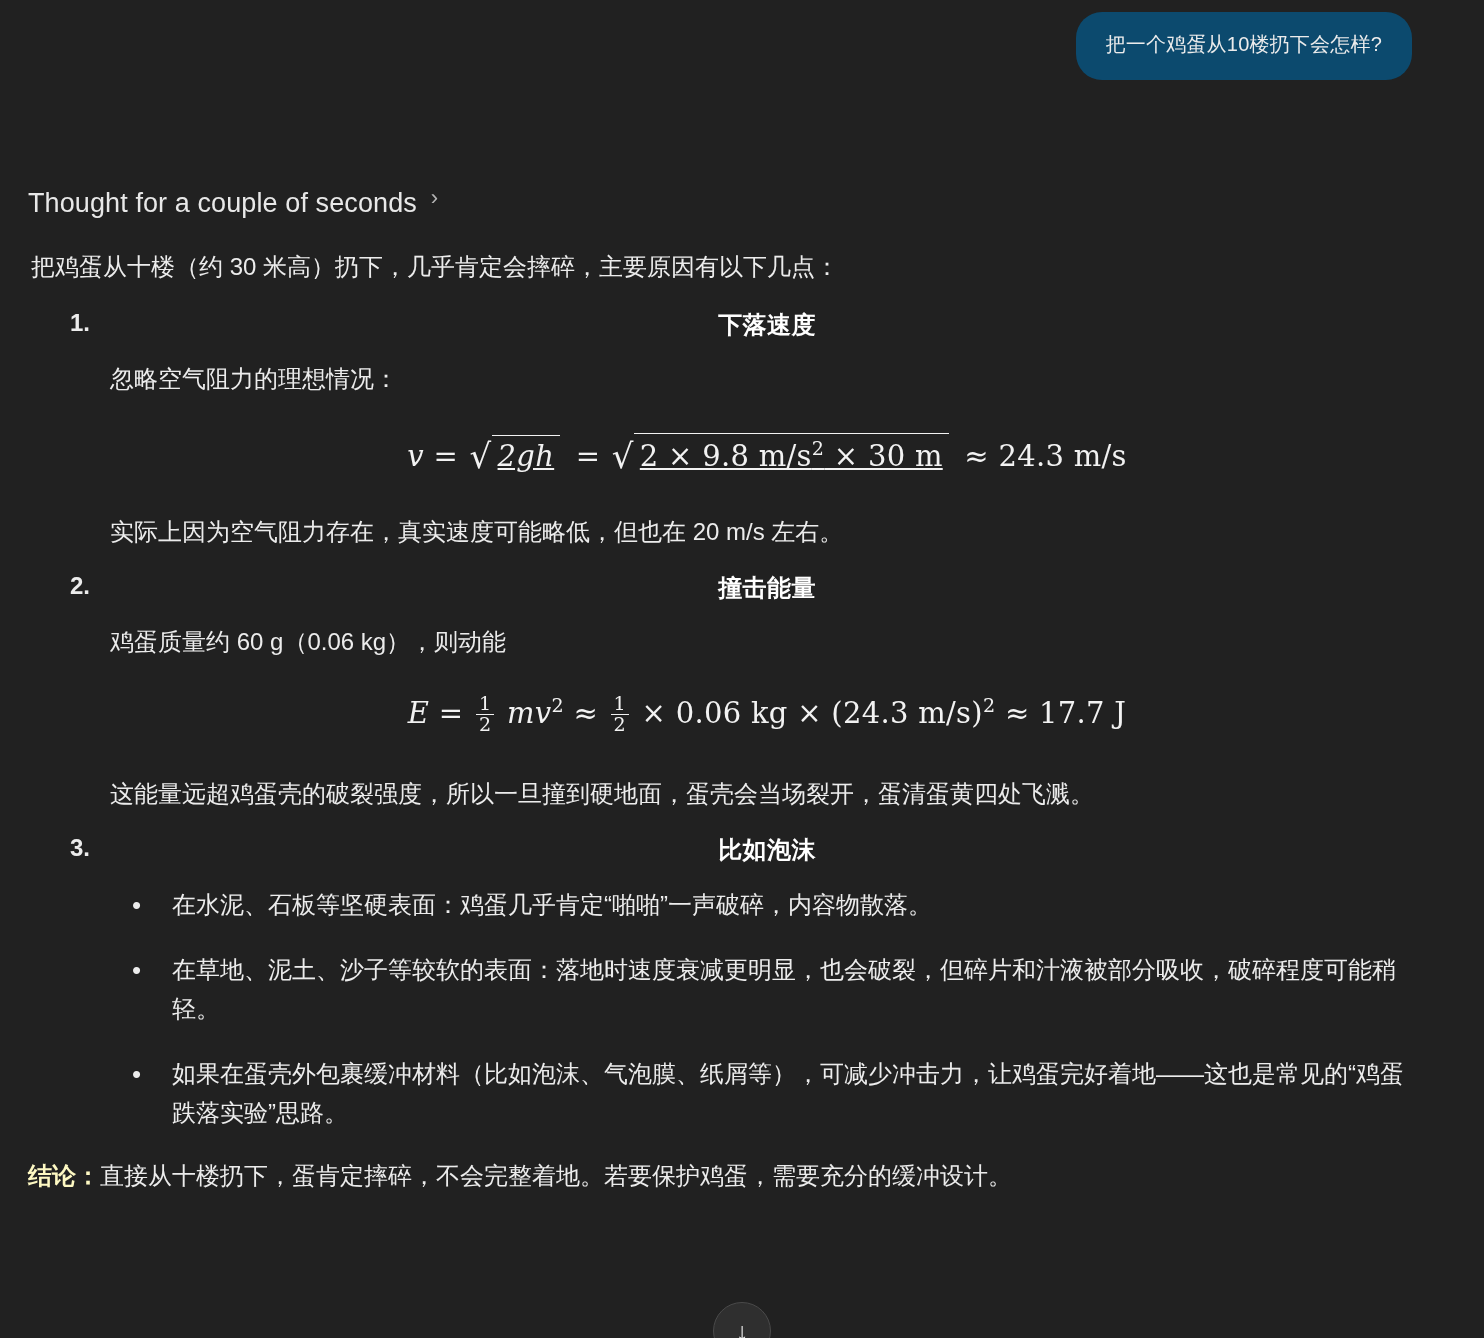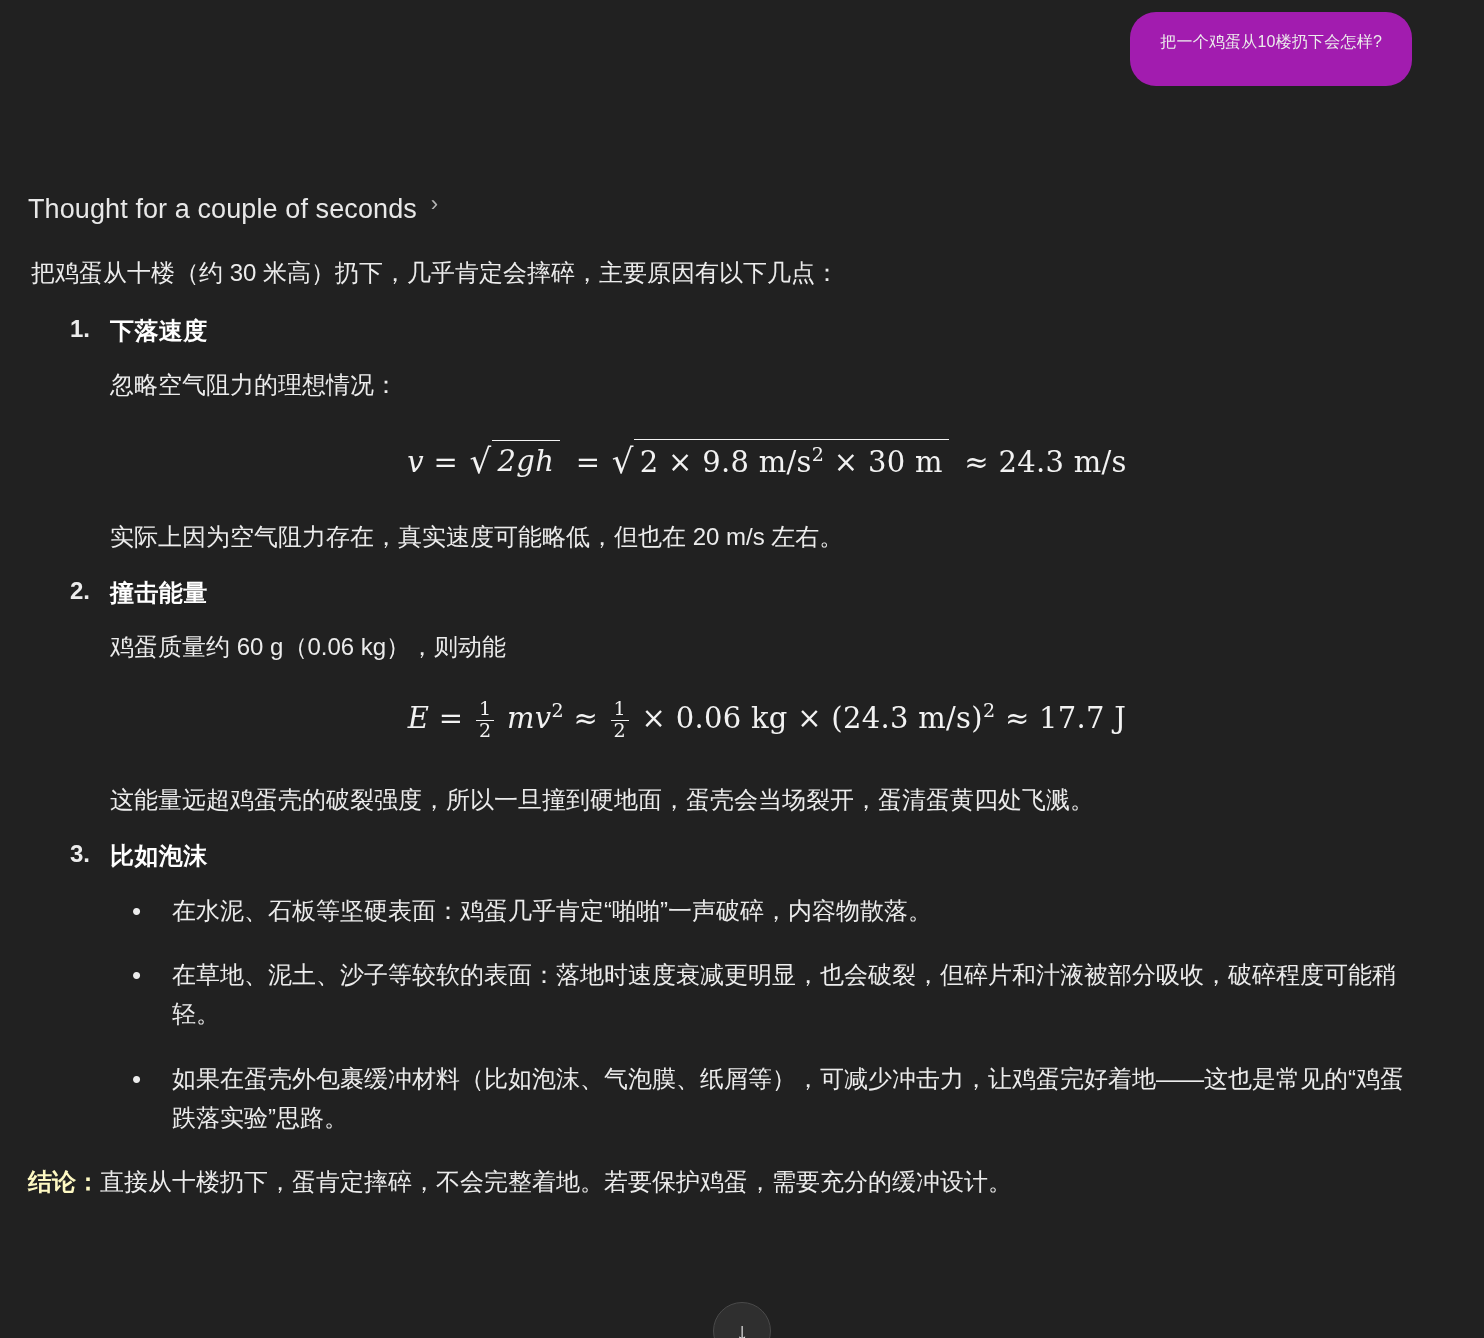--- a/index.html
+++ b/index.html
@@ -22,24 +22,24 @@
     box-sizing: border-box;
   }
 
   
   .user-row {
     display: flex;
     justify-content: flex-end;
     padding: 12px 72px 0 0;
   }
   .user-bubble {
-    background: #a21caf;
+    background: #0c4a6e;
     border-radius: 26px;
-    padding: 19px 30px 33px 30px;
-    font-size: 16px;
+    padding: 19px 30px 22px 30px;
+    font-size: 20px;
     line-height: 1.35;
     color: #ececec;
     max-width: 820px;
     letter-spacing: 0.2px;
   }
 
   
   .assistant {
     padding: 108px 60px 0 28px;
   }
@@ -85,20 +85,21 @@
     font-size: 24px;
     font-weight: bold;
     color: #ececec;
   }
   .step-title {
     font-size: 24px;
     font-weight: bold;
     color: #ffffff;
     margin: 0 0 20px 0;
     letter-spacing: 0.4px;
+    text-align: center;
   }
   .step-text {
     font-size: 24px;
     line-height: 1.5;
     color: #ececec;
     margin: 0 0 22px 0;
   }
   .math {
     font-family: "DejaVu Serif", serif;
     font-size: 29px;
@@ -110,20 +111,21 @@
   .math i { font-family: "DejaVu Serif", serif; }
   .sqrt {
     display: inline-block;
     position: relative;
     padding: 2px 6px 0 2px;
   }
   .sqrt > .radicand {
     display: inline-block;
     border-top: 1.6px solid #f2f2f2;
     padding: 3px 6px 0 6px;
+    text-decoration: underline;
   }
   .radsym {
     display: inline-block;
     font-size: 34px;
     transform: translateY(2px);
   }
   .frac {
     display: inline-block;
     vertical-align: -0.45em;
     text-align: center;

